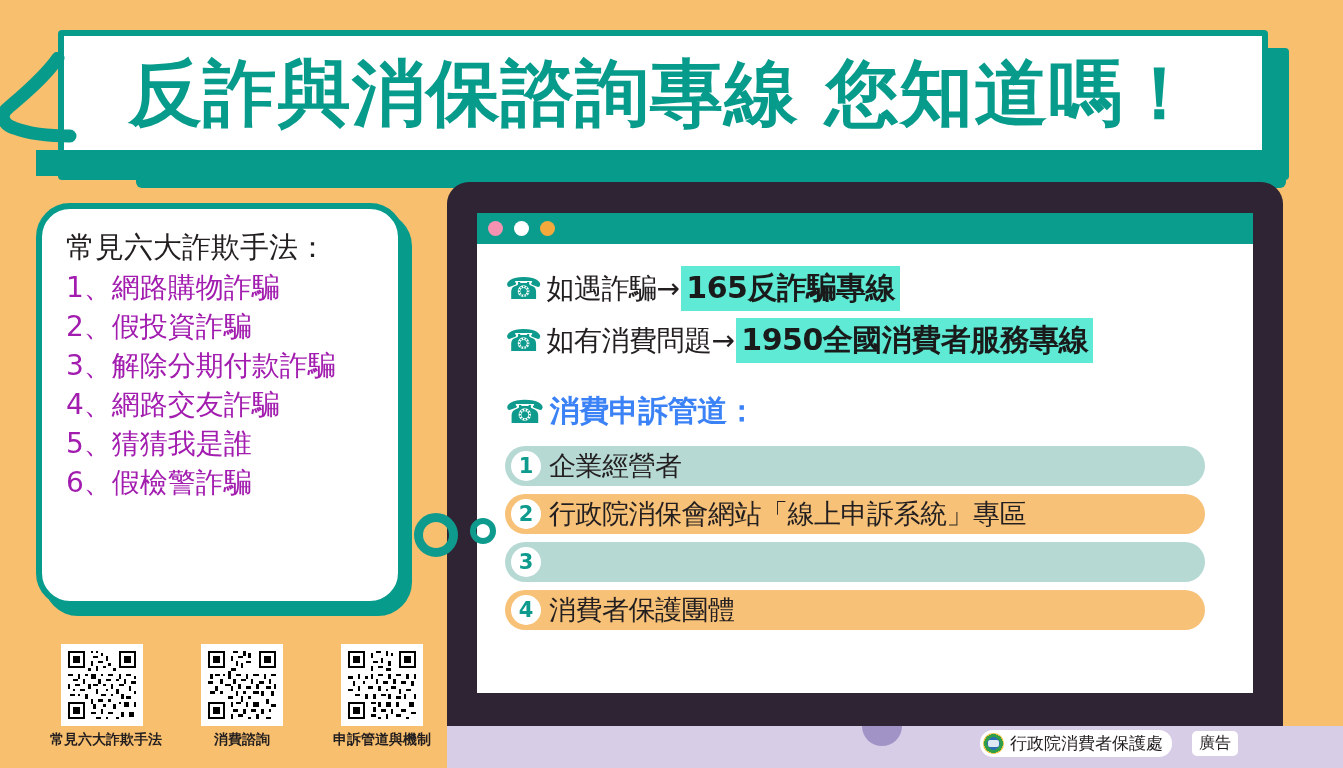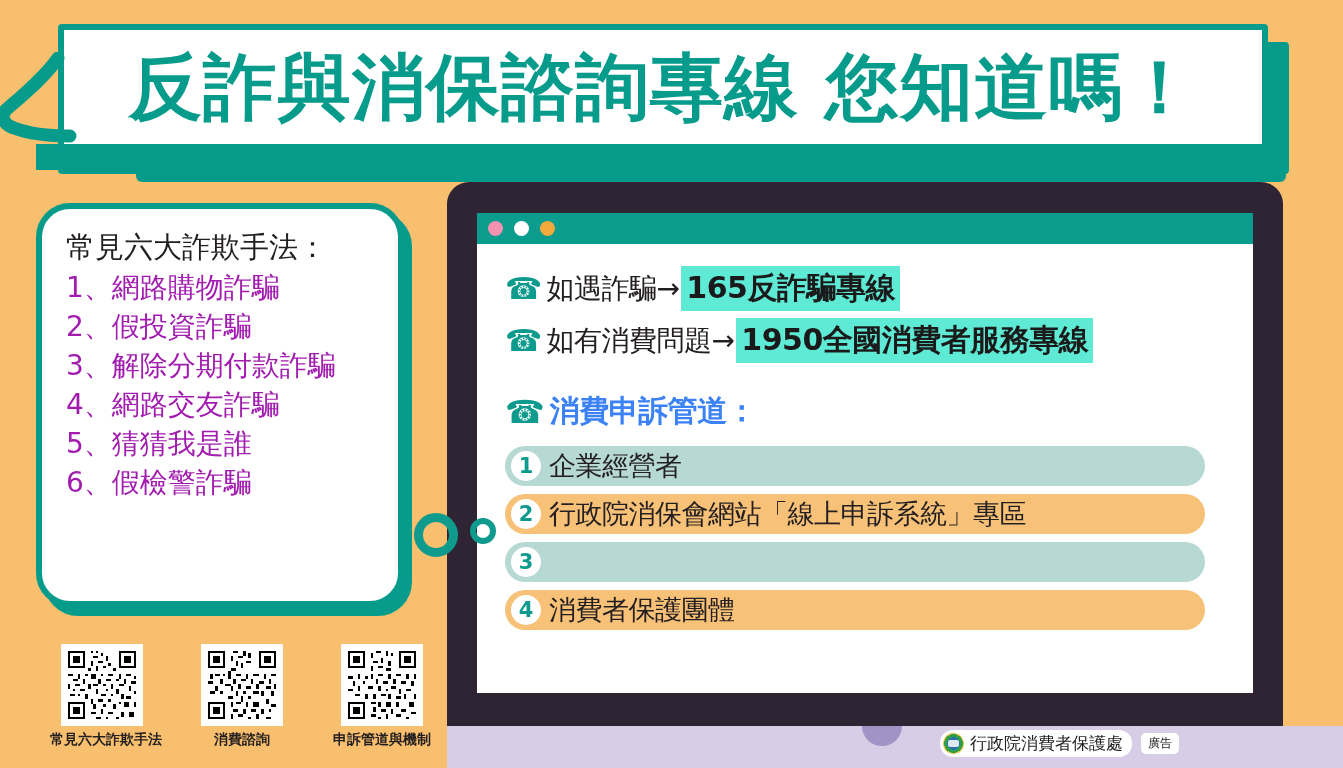--- a/index.html
+++ b/index.html
@@ -22,21 +22,21 @@
     inset: 0;
     width: 1343px;
     height: 768px;
     background: #F8BF6E;
   }
 
   
   .title-zone {
     position: absolute;
     left: 36px;
-    top: 24px;
+    top: 30px;
     width: 1253px;
     height: 150px;
     text-decoration: underline;
   }
   
   .title-shadow-a {
     position: absolute;
     left: 22px;
     top: 18px;
     width: 1231px;
@@ -319,25 +319,25 @@
     top: 0px;
     width: 40px;
     height: 20px;
     background: #A293C6;
     border-radius: 0 0 22px 22px;
   }
 
   
   .credit {
     position: absolute;
-    left: 940px;
+    left: 980px;
     top: 730px;
     display: flex;
     align-items: center;
-    gap: 9px;
+    gap: 20px;
     z-index: 30;
     justify-content: center;
   }
   .credit-pill {
     display: flex;
     align-items: center;
     gap: 6px;
     background: #FFFFFF;
     border-radius: 13px;
     padding: 2px 9px 2px 3px;
@@ -361,21 +361,21 @@
   .credit-text {
     font-size: 17px;
     color: #231F20;
     white-space: nowrap;
     font-family: "DejaVu Sans", "Liberation Sans", sans-serif;
   }
   .ad-pill {
     background: #FFFFFF;
     border-radius: 5px;
     padding: 2px 7px;
-    font-size: 12px;
+    font-size: 16px;
     color: #231F20;
     font-family: "DejaVu Sans", "Liberation Sans", sans-serif;
     white-space: nowrap;
   }
 </style>
 </head>
 <body>
 
 <div class="poster">
 

